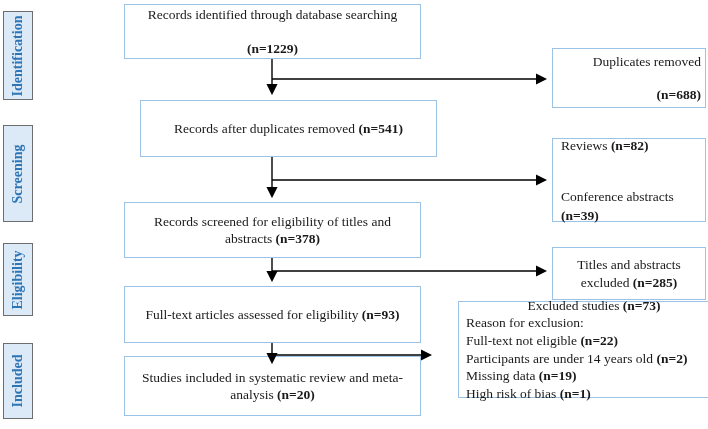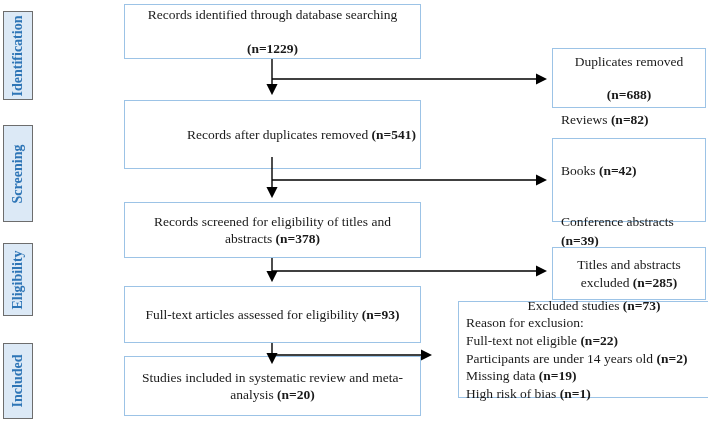--- a/index.html
+++ b/index.html
@@ -39,26 +39,26 @@
   }
   .stage span{
     transform:rotate(-90deg);
     white-space:nowrap;
     font-weight:bold;
     font-size:14px;
     color:#2e75b6;
   }
   
   #b1{left:124px;top:4px;width:297px;height:55px;}
-  #b2{left:124px;top:100px;width:297px;height:69px;text-align:right;}
+  #b2{left:140px;top:100px;width:297px;height:57px;}
   #b3{left:124px;top:202px;width:297px;height:56px;}
   #b4{left:124px;top:286px;width:297px;height:57px;}
   #b5{left:124px;top:356px;width:297px;height:60px;}
   
-  #r1{left:552px;top:48px;width:154px;height:60px;}
+  #r1{left:552px;top:48px;width:154px;height:60px;text-align:right;}
   #r2{left:552px;top:138px;width:154px;height:84px;padding-left:8px;line-height:19px;gap:32px;}
   #r3{left:552px;top:247px;width:154px;height:53px;}
   #r4{left:458px;top:301px;width:269px;height:97px;padding-left:7px;padding-right:4px;line-height:17.6px;}
   
   #s1{top:11px;height:89px;}
   #s2{top:125px;height:97px;}
   #s3{top:243px;height:73px;}
   #s4{top:343px;height:76px;}
   #connectors{position:absolute;left:0;top:0;pointer-events:none;}
 </style>
@@ -116,23 +116,20 @@
       <span>Duplicates removed</span>
       <span class="b blk">(n=688)</span>
     </div>
   </div>
 
   <div class="box left" id="r2">
     <div>
       <span>Reviews </span><span class="b">(n=82)</span>
     </div>
     <div>
-      <span>Books </span><span class="b">(n=42)</span>
-    </div>
-    <div>
       <span>Conference abstracts </span><span class="b">(n=39)</span>
     </div>
   </div>
 
   <div class="box center" id="r3">
     <div>
       <span>Titles and abstracts excluded </span>
       <span class="b">(n=285)</span>
     </div>
   </div>

